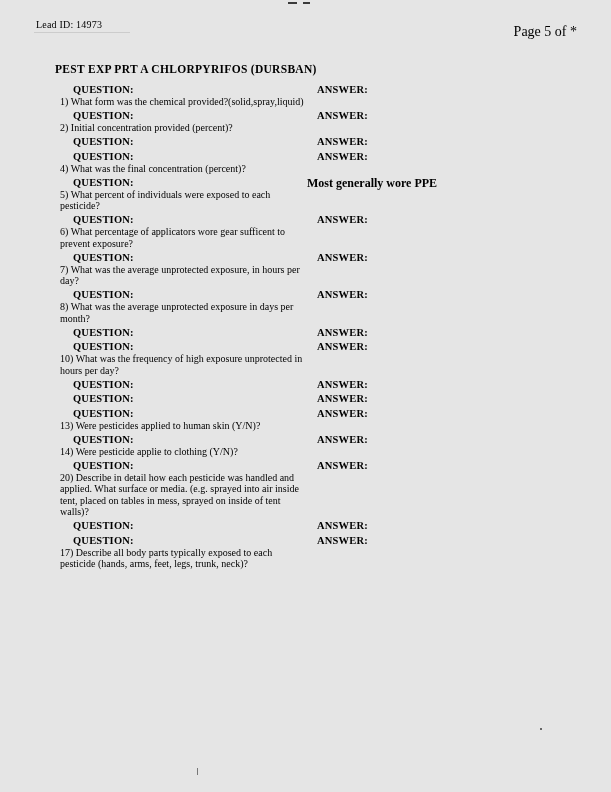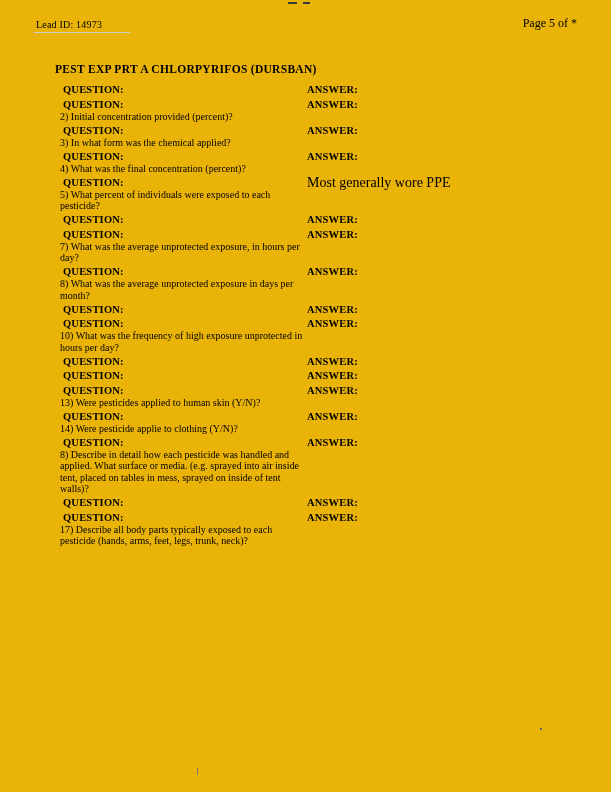--- a/index.html
+++ b/index.html
@@ -5,42 +5,42 @@
   * { margin: 0; padding: 0; box-sizing: border-box; }
   html, body { background: #ffffff; }
   body {
     width: 611px;
     height: 792px;
     position: relative;
     overflow: hidden;
     font-family: "Liberation Serif", "DejaVu Serif", serif;
     color: #000;
   }
-  .page { position: absolute; inset: 0; background: #eab308; }
+  .page { position: absolute; inset: 0; background: #e5e5e5; }
 
   .lead-id {
     position: absolute;
     left: 36px;
     top: 19px;
     font-size: 10px;
     letter-spacing: 0.2px;
   }
   .leadid-underline {
     position: absolute;
     left: 34px;
     top: 32px;
     width: 96px;
     height: 1px;
     background: #cccccc;
   }
   .page-number {
     position: absolute;
     right: 34px;
-    top: 16px;
-    font-size: 12px;
+    top: 24px;
+    font-size: 14px;
     padding-left: 12px;
   }
 
   .doc-title {
     position: absolute;
     left: 55px;
     top: 63px;
     font-size: 11.5px;
     font-weight: bold;
     letter-spacing: 0.3px;
@@ -58,29 +58,31 @@
     align-items: flex-start;
     margin-bottom: 2.5px;
   }
   .q-col { width: 247px; }
   .a-col { flex: 1; min-width: 0; }
   .q-label, .a-label {
     font-weight: bold;
     font-size: 10.5px;
     line-height: 12px;
     letter-spacing: 0.2px;
+    margin-left: 10px;
   }
   .q-label { padding-left: 3px; }
   .q-text {
     font-size: 10px;
     line-height: 11.5px;
   }
   .a-text {
-    font-size: 14px;
+    font-size: 12px;
     line-height: 12px;
+    font-weight: bold;
   }
 
   
   .artifact { position: absolute; background: #3a3a3a; }
   .artifact-top-1 { left: 288px; top: 2px; width: 9px; height: 2px; }
   .artifact-top-2 { left: 303px; top: 2px; width: 7px; height: 2px; }
   .artifact-dot-right { left: 540px; top: 728px; width: 2px; height: 2px; background: #666; }
   .artifact-bottom-tick { left: 197px; top: 768px; width: 1px; height: 7px; background: #777; }
 </style>
 </head>
@@ -95,20 +97,21 @@
   <div class="leadid-underline"></div>
 
   <div class="page-number">Page 5 of *</div>
 
   <div class="doc-title">PEST EXP PRT A CHLORPYRIFOS (DURSBAN)</div>
 
   <div class="qa-list">
   <div class="qa-row">
     <div class="q-col">
       <div class="q-label">QUESTION:</div>
+      <div class="q-text">1) What form was the chemical provided?(solid,spray,liquid)</div>
     </div>
     <div class="a-col">
       <div class="a-label">ANSWER:</div>
       <div class="a-text"></div>
     </div>
   </div>
 
   <div class="qa-row">
     <div class="q-col">
       <div class="q-label">QUESTION:</div>
@@ -116,21 +119,20 @@
     </div>
     <div class="a-col">
       <div class="a-label">ANSWER:</div>
       <div class="a-text"></div>
     </div>
   </div>
 
   <div class="qa-row">
     <div class="q-col">
       <div class="q-label">QUESTION:</div>
-      <div class="q-text">3) In what form was the chemical applied?</div>
     </div>
     <div class="a-col">
       <div class="a-label">ANSWER:</div>
       <div class="a-text"></div>
     </div>
   </div>
 
   <div class="qa-row">
     <div class="q-col">
       <div class="q-label">QUESTION:</div>
@@ -149,20 +151,21 @@
     </div>
     <div class="a-col">
 
       <div class="a-text">Most generally wore PPE</div>
     </div>
   </div>
 
   <div class="qa-row">
     <div class="q-col">
       <div class="q-label">QUESTION:</div>
+      <div class="q-text">6) What percentage of applicators wore gear sufficent to prevent exposure?</div>
     </div>
     <div class="a-col">
       <div class="a-label">ANSWER:</div>
       <div class="a-text"></div>
     </div>
   </div>
 
   <div class="qa-row">
     <div class="q-col">
       <div class="q-label">QUESTION:</div>
@@ -244,21 +247,21 @@
     </div>
     <div class="a-col">
       <div class="a-label">ANSWER:</div>
       <div class="a-text"></div>
     </div>
   </div>
 
   <div class="qa-row">
     <div class="q-col">
       <div class="q-label">QUESTION:</div>
-      <div class="q-text">8) Describe in detail how each pesticide was handled and applied.  What surface or media. (e.g. sprayed into air inside tent, placed on tables in mess, sprayed on inside of tent walls)?</div>
+      <div class="q-text">20) Describe in detail how each pesticide was handled and applied.  What surface or media. (e.g. sprayed into air inside tent, placed on tables in mess, sprayed on inside of tent walls)?</div>
     </div>
     <div class="a-col">
       <div class="a-label">ANSWER:</div>
       <div class="a-text"></div>
     </div>
   </div>
 
   <div class="qa-row">
     <div class="q-col">
       <div class="q-label">QUESTION:</div>

